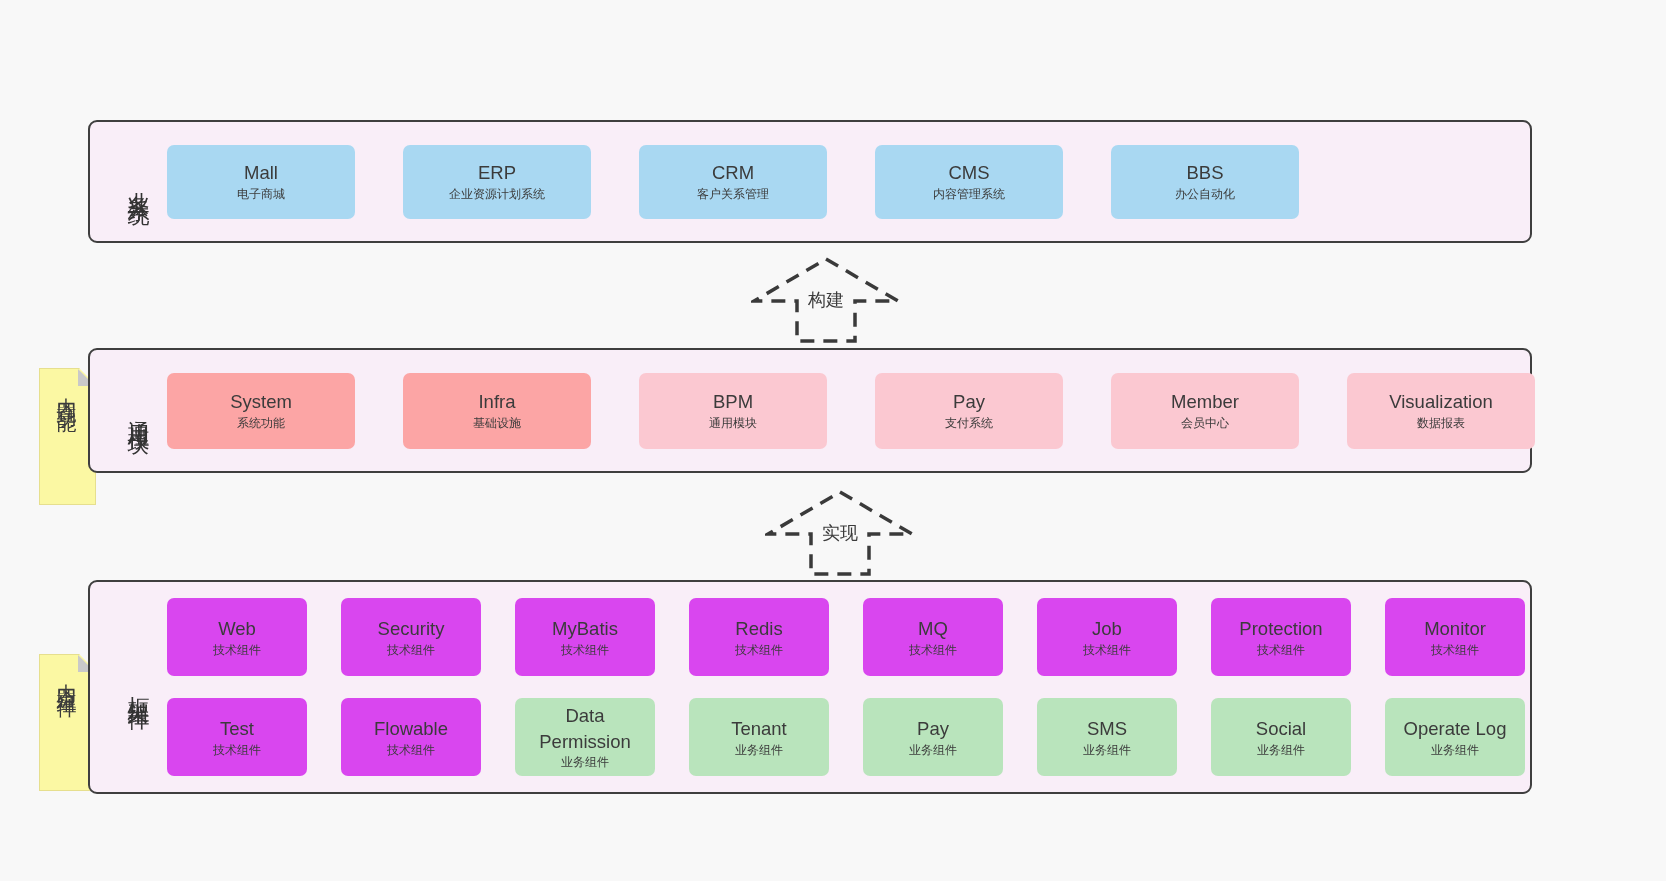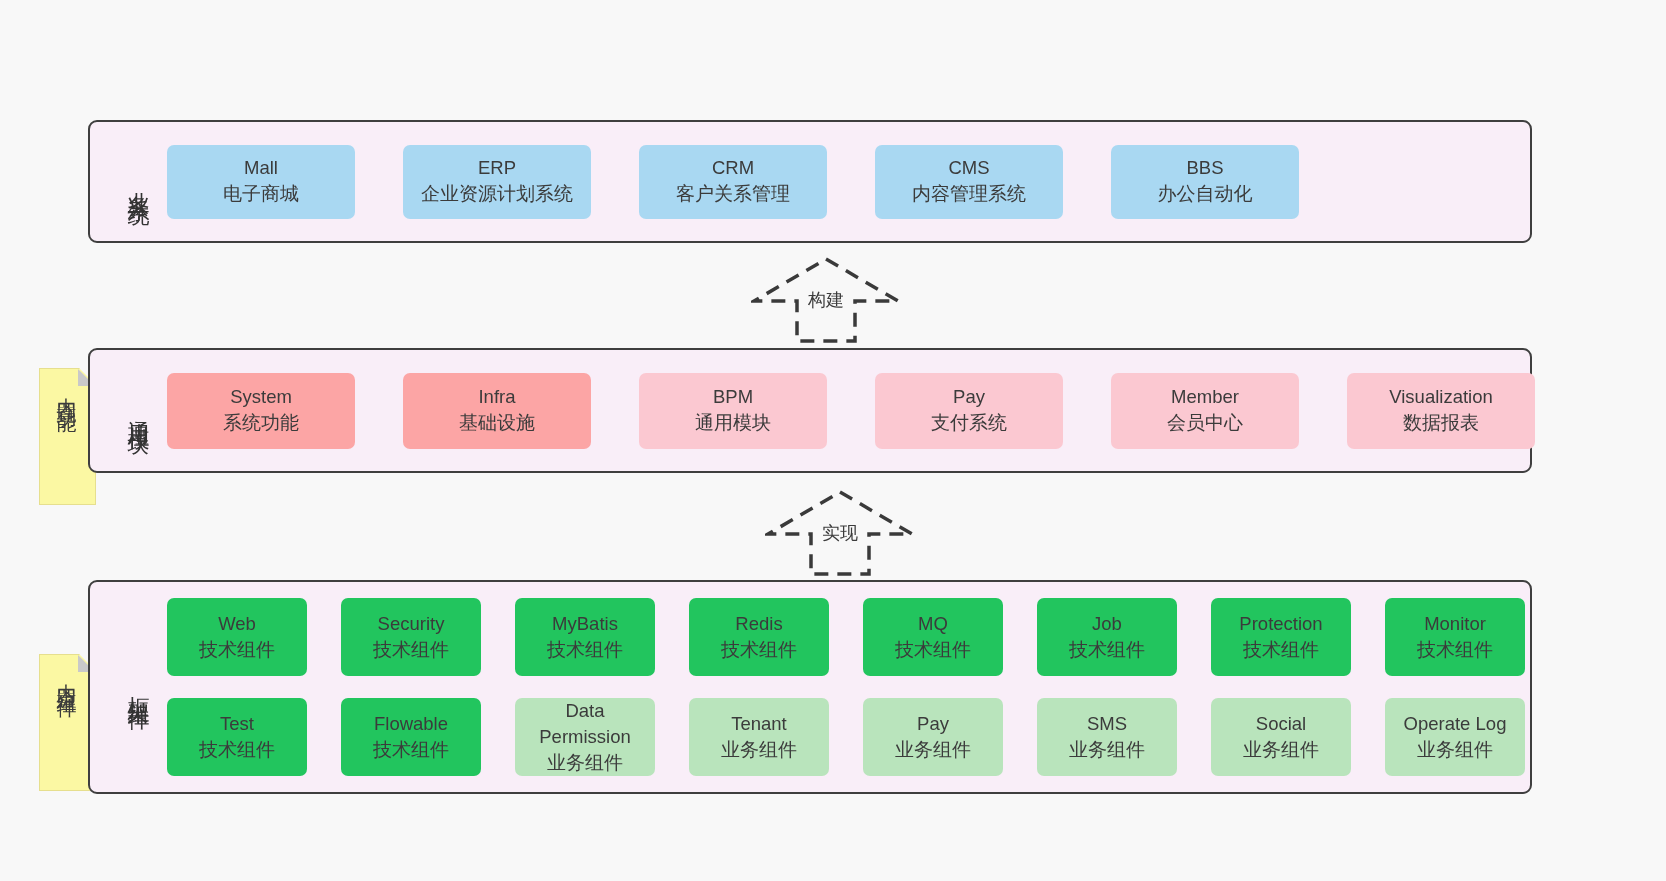--- a/index.html
+++ b/index.html
@@ -28,25 +28,25 @@
   .box {
     box-sizing:border-box; border-radius:7px; padding:4px 6px;
     display:flex; flex-direction:column; align-items:center; justify-content:center;
     text-align:center; line-height:1.4;
   }
   .band--top .box { width:188px; height:74px; }
   .band--mid .box { width:188px; height:76px; }
   .band--bot .box { width:140px; height:78px; }
   .box-title { font-size:18.5px; max-width:128px; }
   .band--top .box-title, .band--mid .box-title { max-width:176px; }
-  .box-sub { font-size:19px; }
+  .box-sub { font-size:12px; }
   .box[data-variant="blue"]        { background:#a9d8f2; }
   .box[data-variant="red"]         { background:#fca5a5; }
   .box[data-variant="pink"]        { background:#fbc8d1; }
-  .box[data-variant="green"]       { background:#22c55e; }
+  .box[data-variant="green"]       { background:#d946ef; }
   .box[data-variant="green-light"] { background:#b9e4bc; }
   
   .note {
     position:absolute; left:39px; width:57px; height:137px; box-sizing:border-box;
     background:#fbf8a3; border:1px solid #e6df8e; z-index:0;
     clip-path:polygon(0 0, calc(100% - 17px) 0, 100% 17px, 100% 100%, 0 100%);
     display:flex; justify-content:center; padding-top:13px;
   }
   .note--mid { top:368px; }
   .note--bot { top:654px; }

